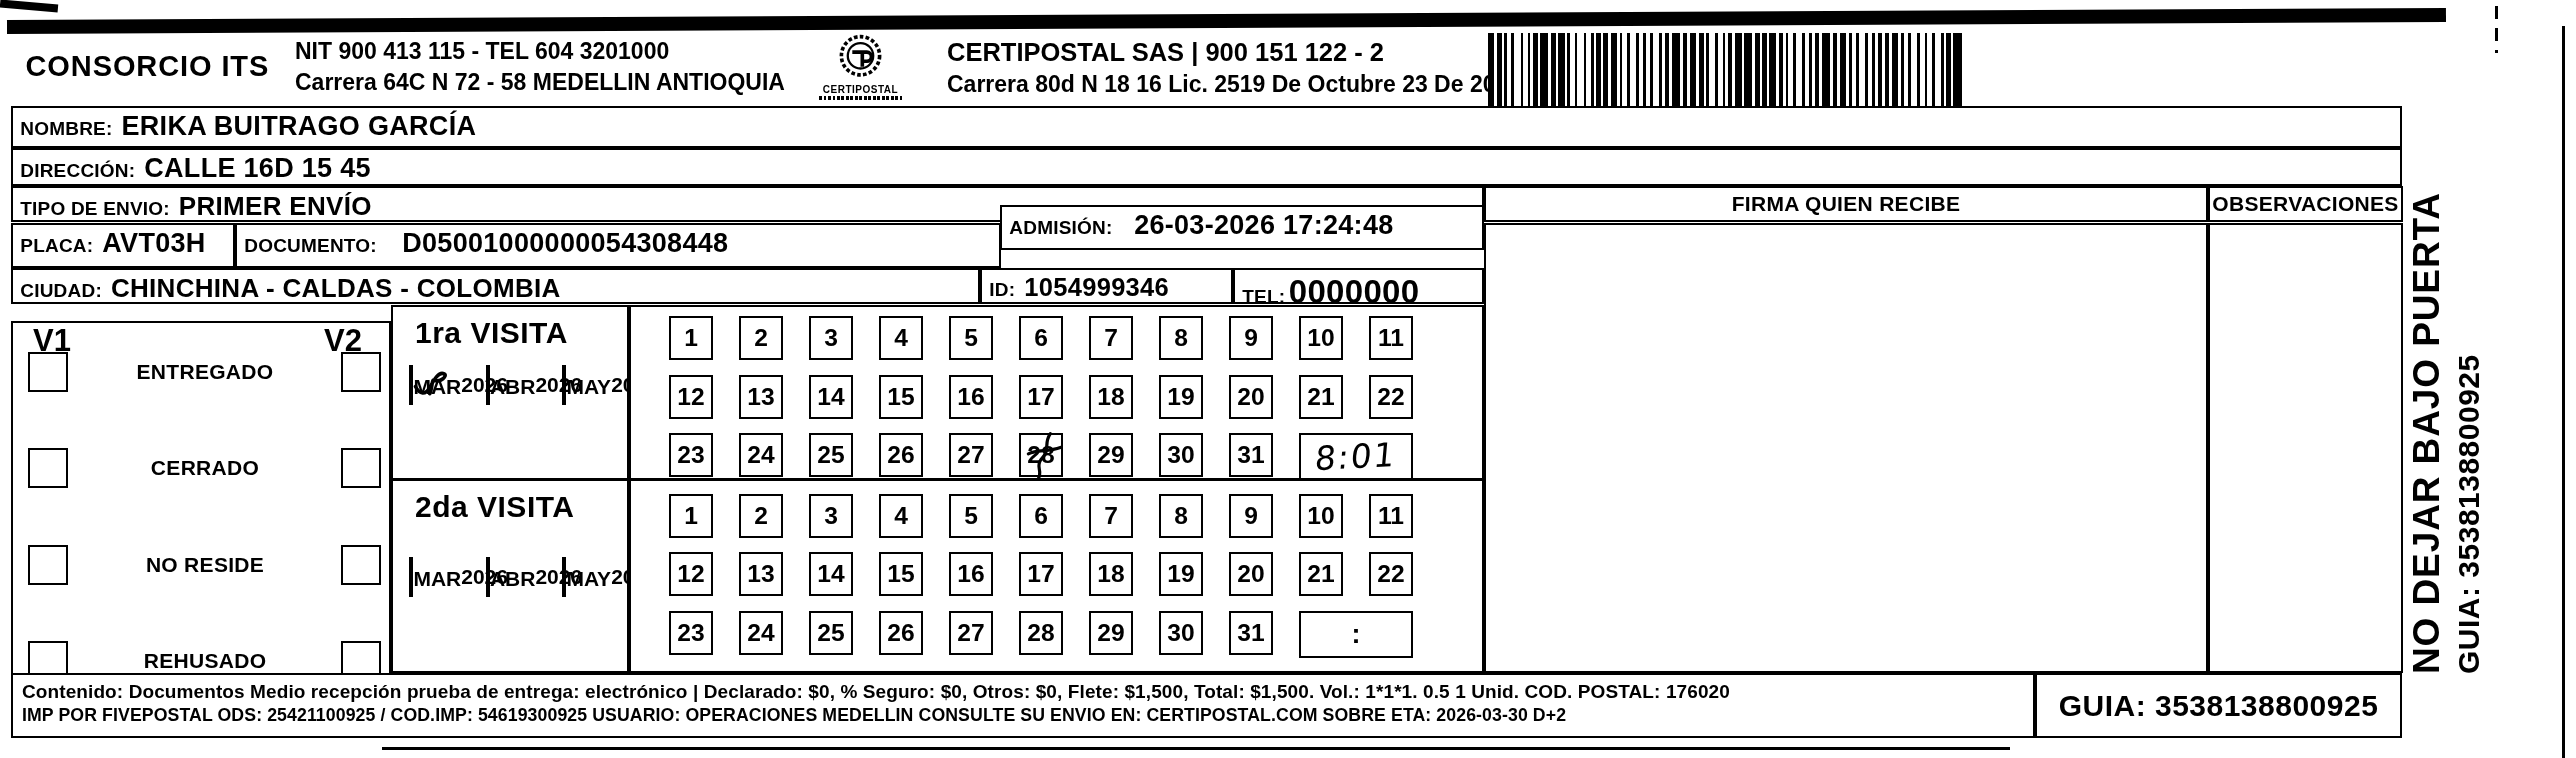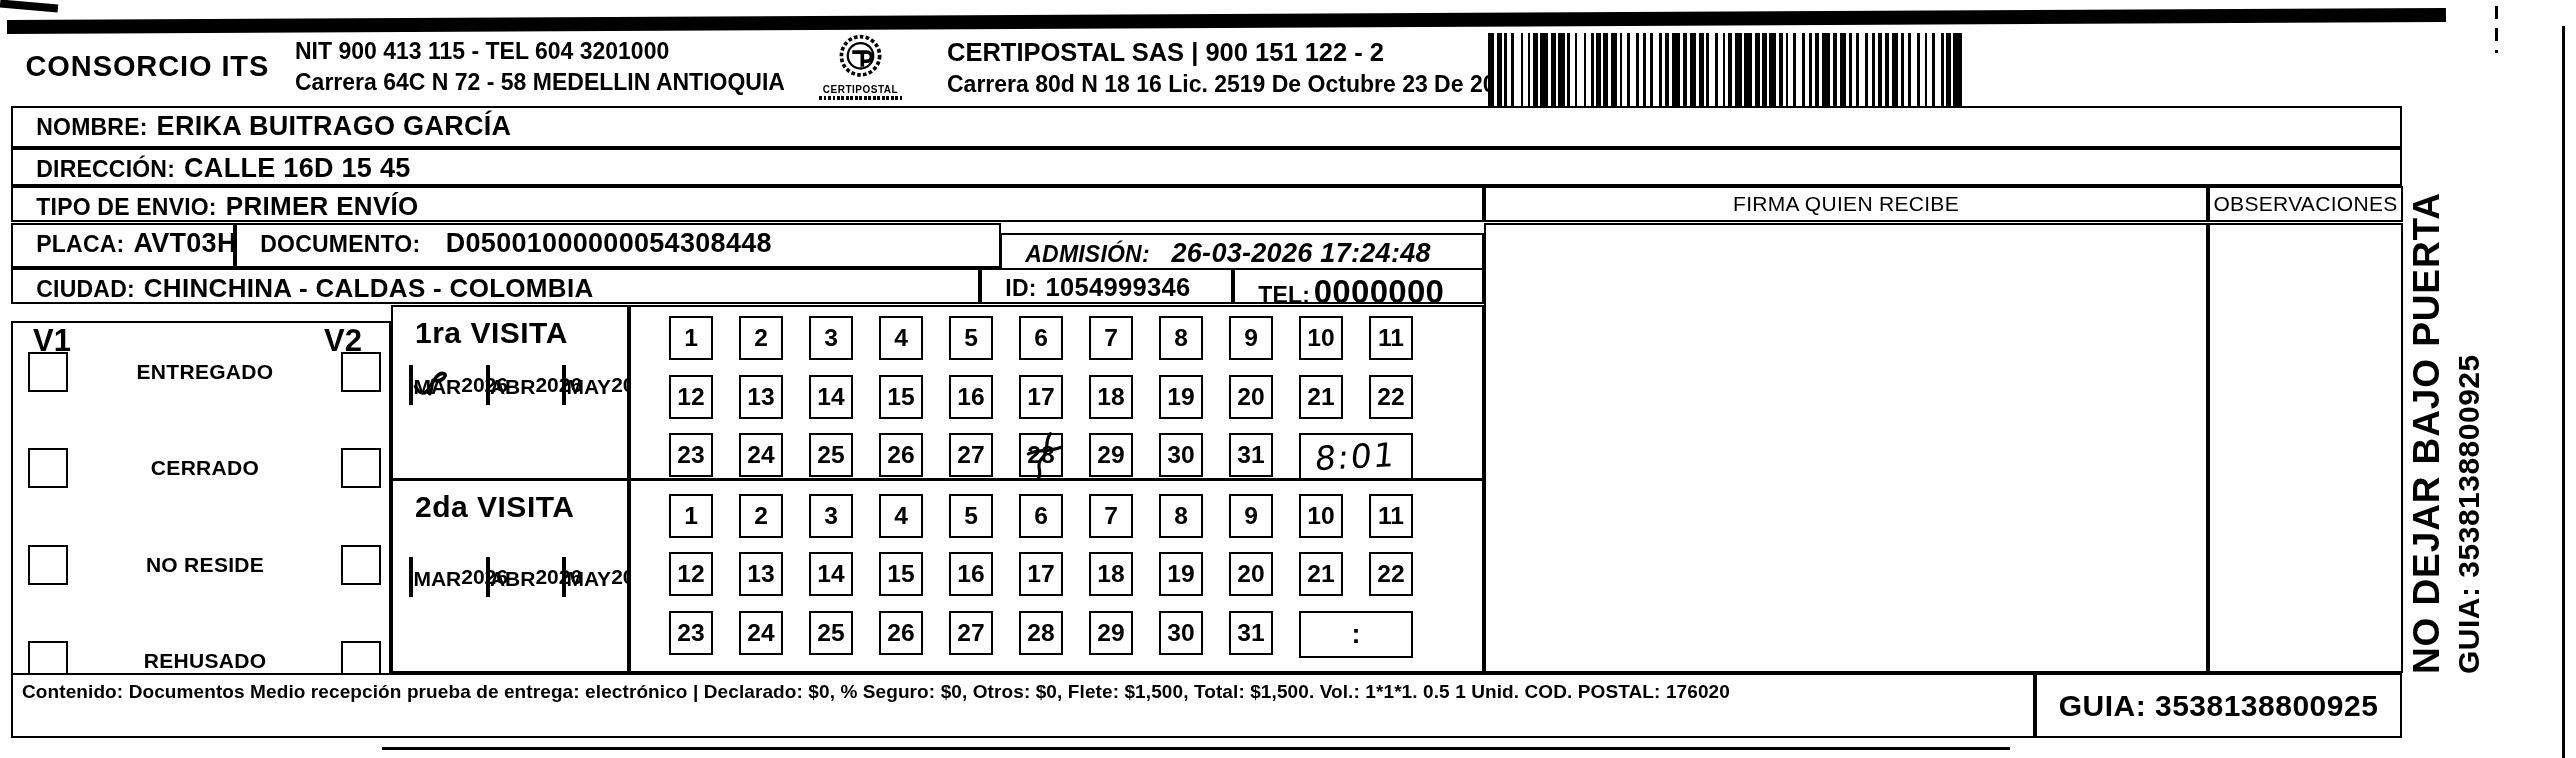--- a/index.html
+++ b/index.html
@@ -1,20 +1,20 @@
 <!DOCTYPE html>
 <html style="font-size:14.5px"><head>
 <meta charset="utf-8">
 <style>
   html,body{margin:0;padding:0;background:#fff;}
   body{width:2576px;height:758px;position:relative;overflow:hidden;
        font-family:"Liberation Sans",sans-serif;color:#000;}
   .abs{position:absolute;box-sizing:border-box;}
   .cellbox{border:2.7px solid #000;background:#fff;}
-  .lbl{font-weight:700;font-size:23px;letter-spacing:0.2px;margin-left:16px;}
+  .lbl{font-weight:700;font-size:19px;letter-spacing:0.2px;}
   .val{font-size:27px;font-weight:600;letter-spacing:0.3px;white-space:nowrap;}
   .frow{display:flex;align-items:baseline;gap:9px;padding:2.7px 5.5px 0 7.3px;overflow:hidden;}
 
   
   .company{font-size:29px;font-weight:600;letter-spacing:0.9px;}
   .hline{font-size:23px;font-weight:600;white-space:nowrap;}
   .logo-cap{font-size:10px;font-weight:700;letter-spacing:0.5px;text-align:center;}
   .logo-sub{height:4.5px;margin:0.9px 3.6px 0 3.6px;background:repeating-linear-gradient(90deg,#000 0 2.7px,#fff 2.7px 4.5px);}
 
   
@@ -42,21 +42,21 @@
 
   .day-grid{display:grid;grid-template-columns:repeat(11,44px);gap:14.5px 26px;}
   .day{border:2.7px solid #000;height:44px;box-sizing:border-box;display:flex;align-items:center;justify-content:center;
        font-size:24.6px;font-weight:700;position:relative;background:#fff;}
   .day svg.scribble{position:absolute;left:0;top:-5.5px;overflow:visible;}
   .timebox{grid-column:span 2;border:2.7px solid #000;height:47px;box-sizing:border-box;display:flex;align-items:center;
        justify-content:center;font-size:27px;font-weight:700;background:#fff;}
   .handwriting{font-family:"DejaVu Sans",sans-serif;font-size:33px;font-weight:400;
        transform:rotate(-3deg) skewX(-8deg);letter-spacing:1.8px;}
 
-  .colhead{display:flex;align-items:center;justify-content:center;font-size:21px;font-weight:400;letter-spacing:0.3px;}
+  .colhead{display:flex;align-items:center;justify-content:center;font-size:21px;font-weight:700;letter-spacing:0.3px;}
 
   
   .ft1{font-size:19px;font-weight:700;white-space:nowrap;padding:5.5px 0 0 9px;letter-spacing:0.1px;}
   .ft2{font-size:17.7px;font-weight:700;white-space:nowrap;padding:2.7px 0 0 9px;letter-spacing:0.1px;}
   .guia-box{display:flex;align-items:center;justify-content:center;font-size:30px;font-weight:600;letter-spacing:0.5px;}
 
   
   .side{display:flex;flex-direction:row;gap:3.6px;}
   .side span{writing-mode:vertical-rl;transform:rotate(180deg);white-space:nowrap;}
   .side .s1{font-size:37px;font-weight:700;letter-spacing:0.9px;}
@@ -229,21 +229,21 @@
 <div class="abs cellbox colhead" style="left:2208px;top:186px;width:195px;height:36px;">OBSERVACIONES</div>
 
 <div class="abs cellbox frow" style="left:11px;top:223px;width:224px;height:45px;">
   <span class="lbl">PLACA:</span>
   <span class="val">AVT03H</span>
 </div>
 <div class="abs cellbox frow" style="left:235px;top:223px;width:766px;height:45px;">
   <span class="lbl">DOCUMENTO:</span>
   <span class="val" style="margin-left:16.4px;">D05001000000054308448</span>
 </div>
-<div class="abs cellbox frow" style="left:1000px;top:233px;width:484px;height:45px;font-style:italic;">
+<div class="abs cellbox frow" style="left:1000px;top:205px;width:484px;height:45px;">
   <span class="lbl">ADMISIÓN:</span>
   <span class="val" style="margin-left:12.7px;">26-03-2026 17:24:48</span>
 </div>
 
 <div class="abs cellbox frow" style="left:11px;top:268px;width:969px;height:36px;">
   <span class="lbl">CIUDAD:</span>
   <span class="val" style="font-size:26px;">CHINCHINA - CALDAS - COLOMBIA</span>
 </div>
 <div class="abs cellbox frow" style="left:980px;top:268px;width:253px;height:36px;">
   <span class="lbl">ID:</span>
@@ -402,20 +402,21 @@
       <div class="day">28</div>
       <div class="day">29</div>
       <div class="day">30</div>
       <div class="day">31</div>
       <div class="timebox">:</div>
     </div>
 </div>
 
 <div class="abs cellbox" style="left:11px;top:673px;width:2024px;height:65px;">
   <div class="ft1">Contenido: Documentos Medio recepción prueba de entrega: electrónico | Declarado: $0, % Seguro: $0, Otros: $0, Flete: $1,500, Total: $1,500. Vol.: 1*1*1. 0.5  1 Unid. COD. POSTAL: 176020</div>
+  <div class="ft2">IMP POR FIVEPOSTAL ODS: 25421100925 / COD.IMP: 54619300925 USUARIO: OPERACIONES MEDELLIN CONSULTE SU ENVIO EN: CERTIPOSTAL.COM SOBRE ETA: 2026-03-30 D+2</div>
 </div>
 <div class="abs cellbox guia-box" style="left:2035px;top:673px;width:367px;height:65px;">GUIA: 3538138800925</div>
 
 <div class="abs side" style="left:2406px;top:107px;height:567px;">
   <span class="s1">NO DEJAR BAJO PUERTA</span>
   <span class="s2">GUIA: 3538138800925</span>
 </div>
 
 
 </body></html>

